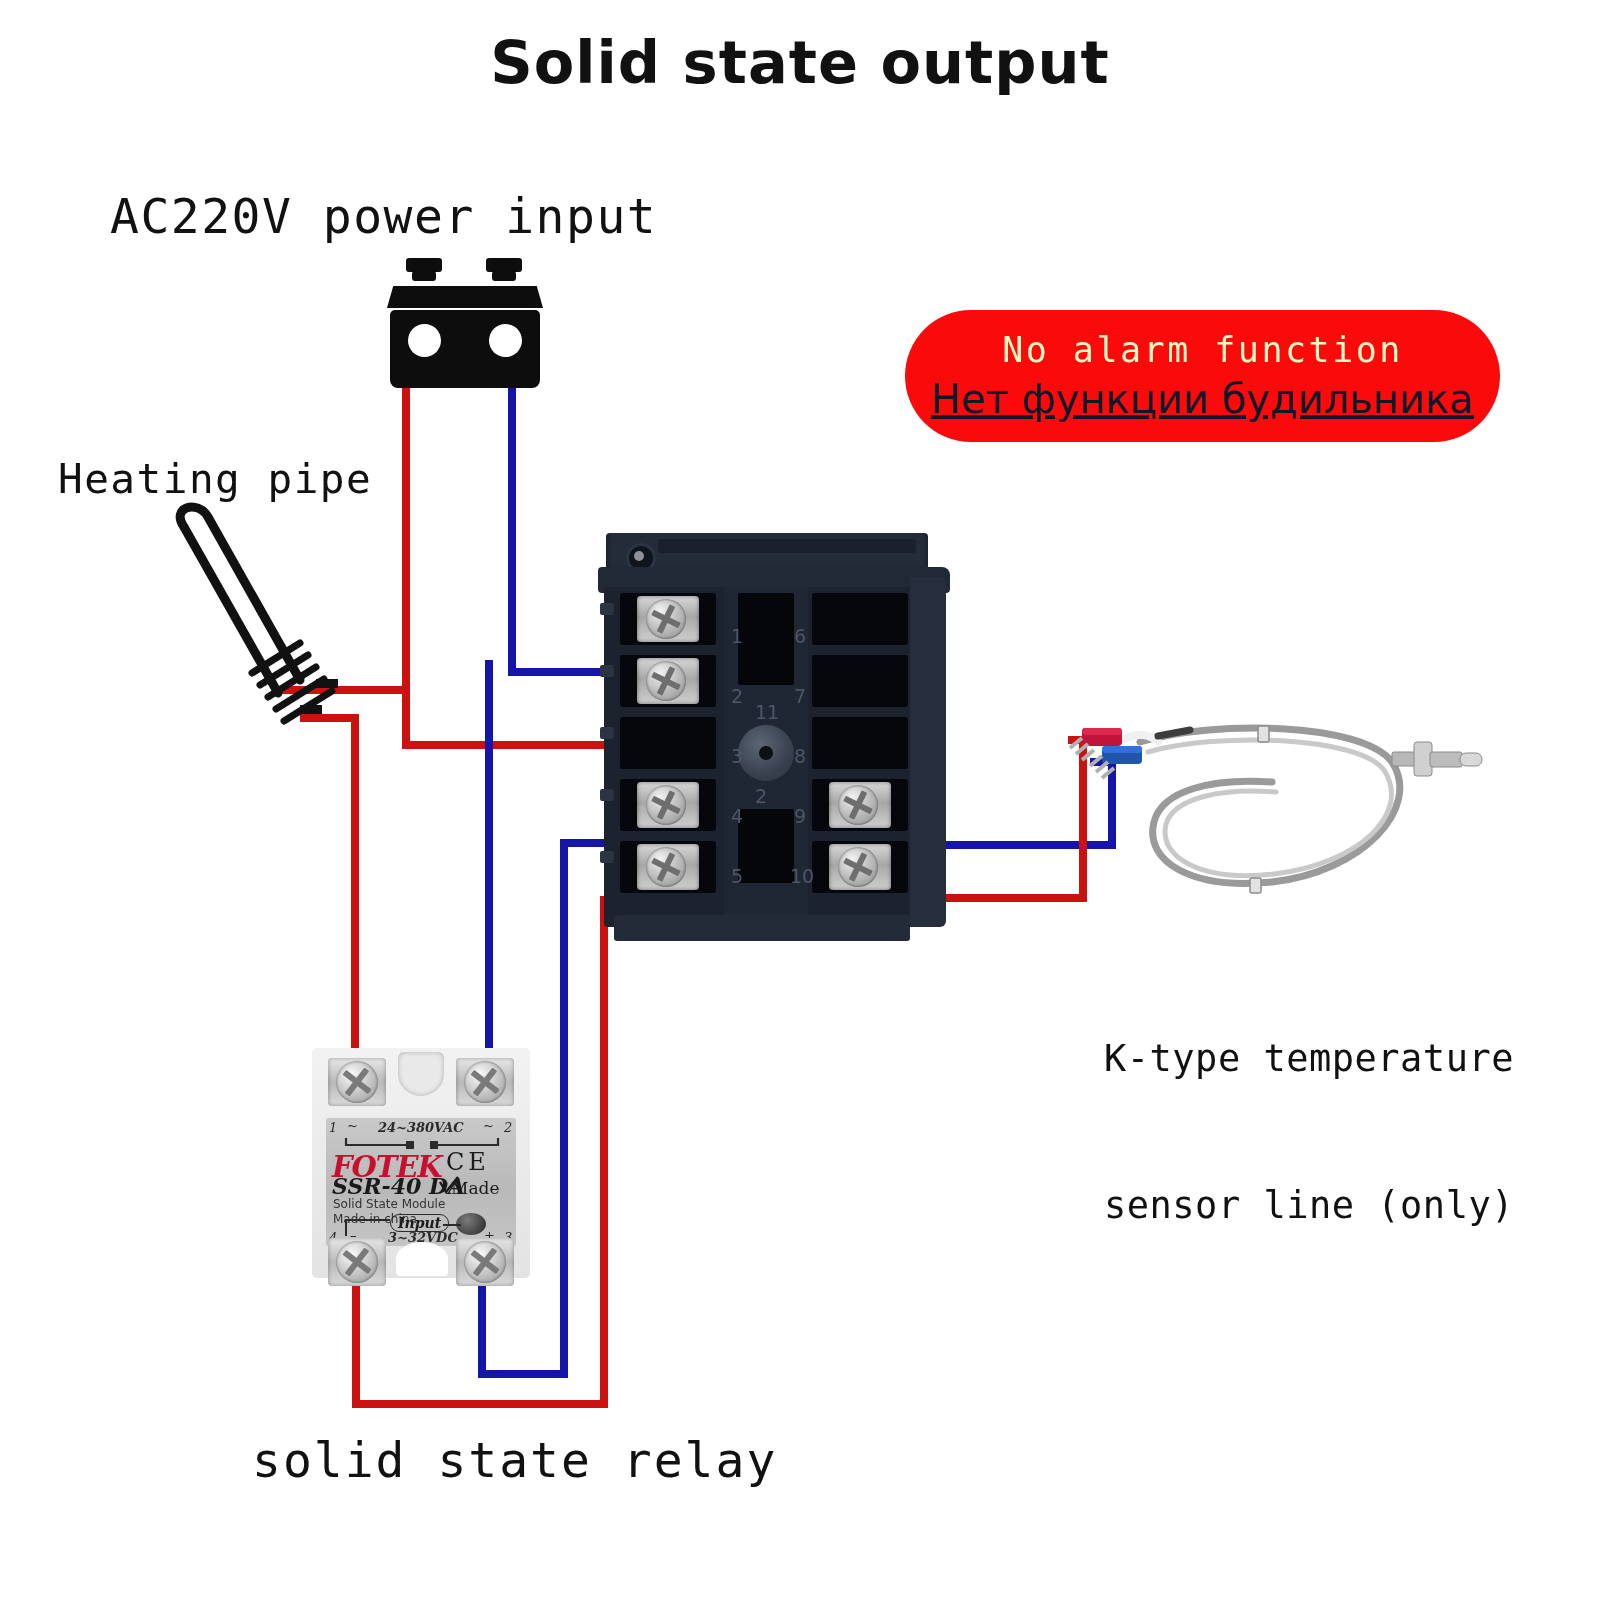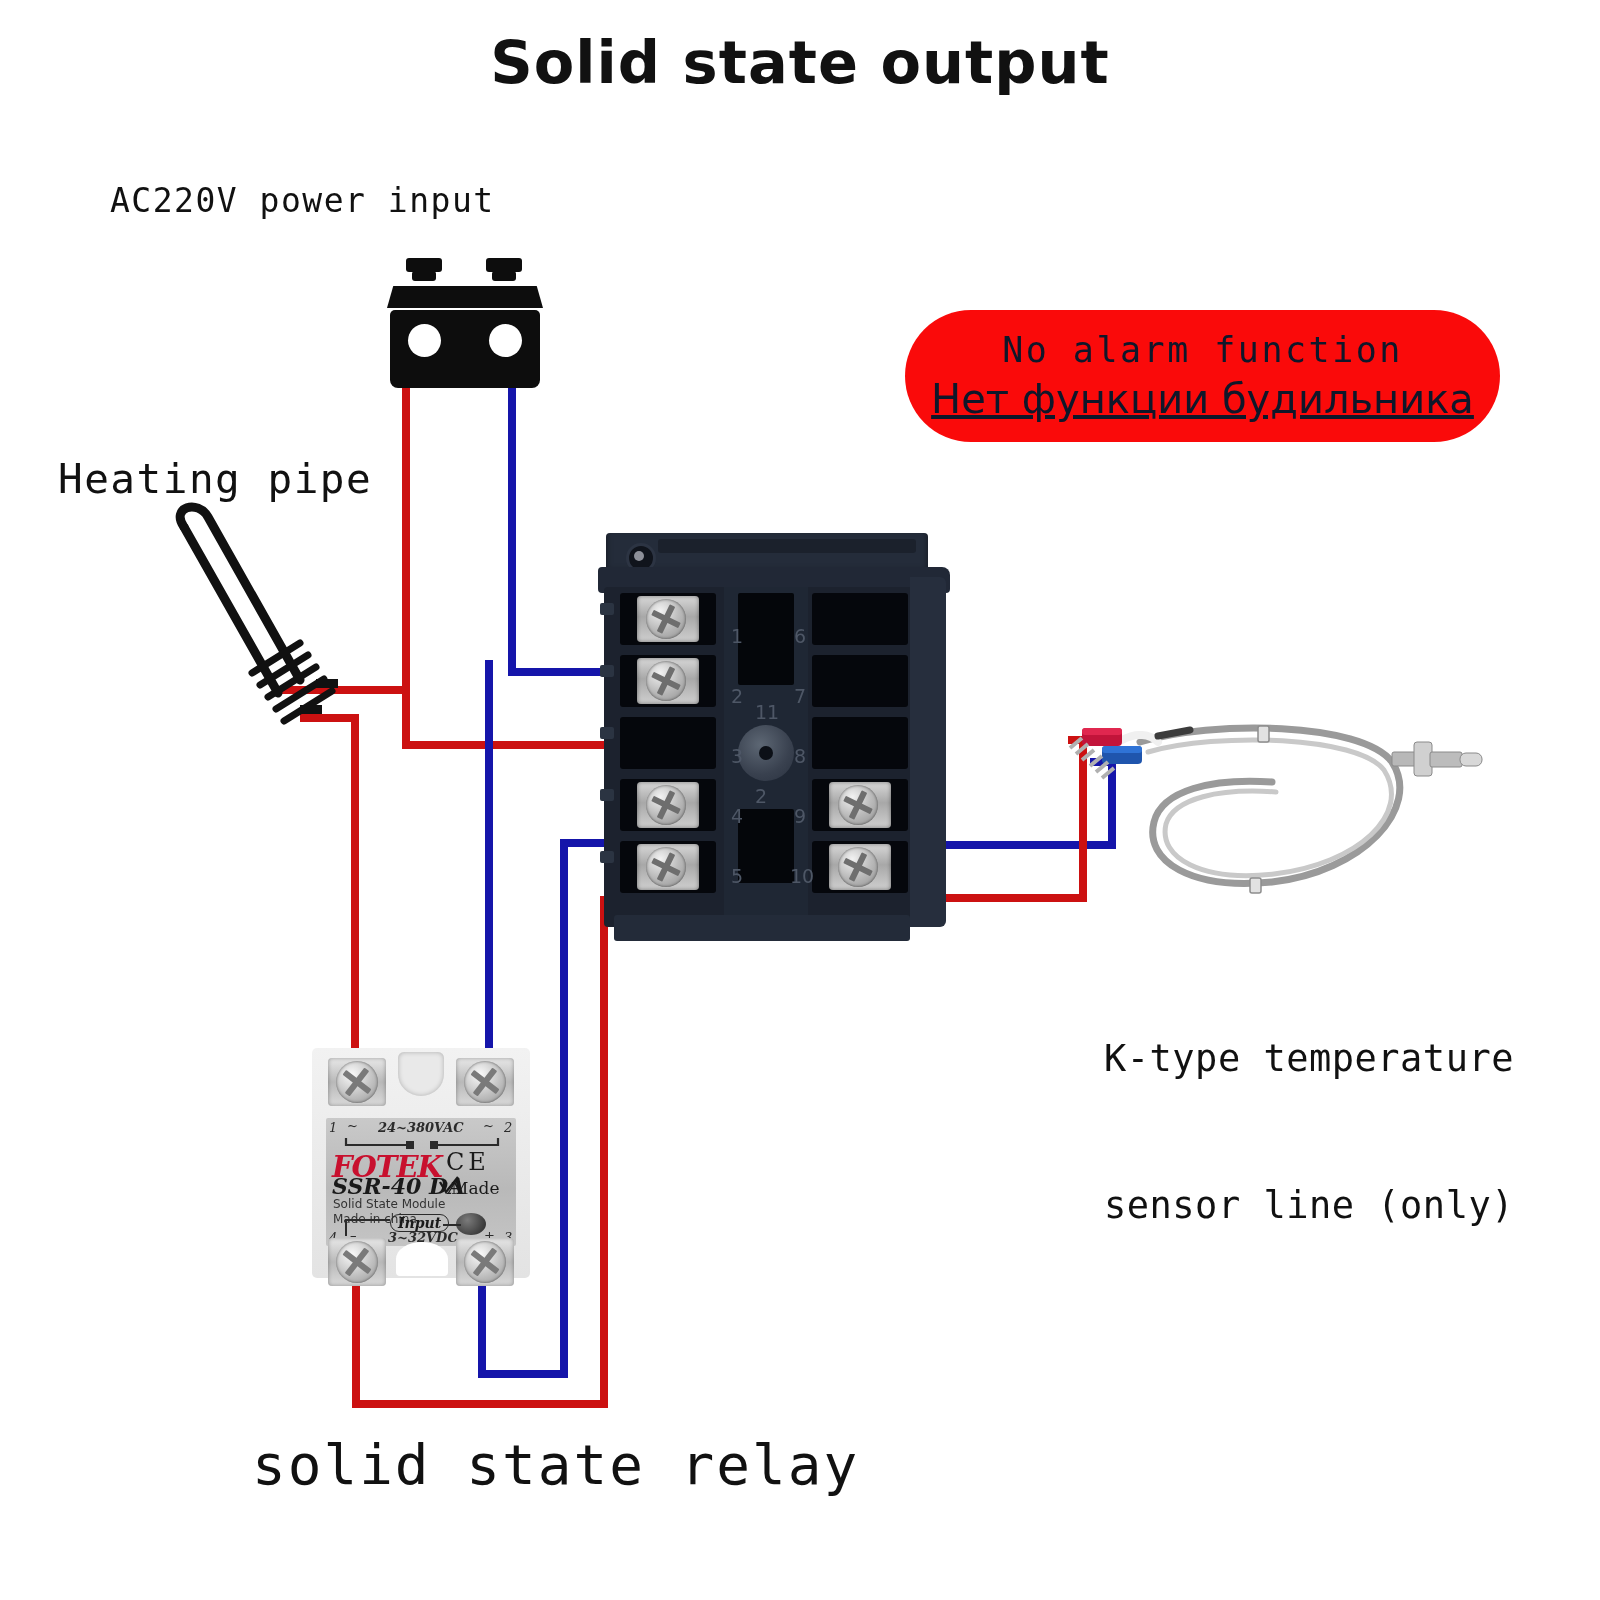--- a/index.html
+++ b/index.html
@@ -21,39 +21,39 @@
   #parts { position: absolute; left: 0; top: 0; width: 1600px; height: 1600px; }
 
   .txt { position: absolute; color: #111111; white-space: pre; }
 
   #title {
     left: 0; top: 28px; width: 1600px; text-align: center;
     font-family: "DejaVu Sans", "Liberation Sans", sans-serif;
     font-weight: bold; font-size: 59px; letter-spacing: 1px;
     white-space: normal;
   }
-  #lbl-power { left: 110px; top: 181px; font-size: 33px; letter-spacing: 1.5px; }
+  #lbl-power { left: 110px; top: 188px; font-size: 48px; letter-spacing: 1.5px; }
   #lbl-heat  { left: 58px;  top: 455px; font-size: 41px; letter-spacing: 1.5px; }
-  #lbl-ssr   { left: 252px; top: 1432px; font-size: 56px; letter-spacing: 2px; }
+  #lbl-ssr   { left: 252px; top: 1432px; font-size: 48px; letter-spacing: 2px; }
   #lbl-ktype {
     left: 1104px; top: 936px; font-size: 37px; line-height: 49px; letter-spacing: 0.5px;
   }
 
   
   #badge {
     position: absolute;
     left: 905px; top: 310px;
     width: 595px; height: 132px;
     background: #FA0A0A;
     border-radius: 66px;
     display: flex; flex-direction: column;
     align-items: center; justify-content: center;
   }
   #badge .b1 {
-    color: #0f172a; font-size: 35px; letter-spacing: 2.5px;
+    color: #fef9c3; font-size: 35px; letter-spacing: 2.5px;
     font-family: "DejaVu Sans Mono", monospace;
   }
   #badge .b2 {
     color: #0f172a; font-size: 40px; letter-spacing: 0px; margin-top: 6px;
     font-family: "DejaVu Sans", "Liberation Sans", sans-serif;
     text-decoration: underline;
   }
 
   
   #power-block { position: absolute; left: 382px; top: 258px; width: 166px; height: 130px; }

